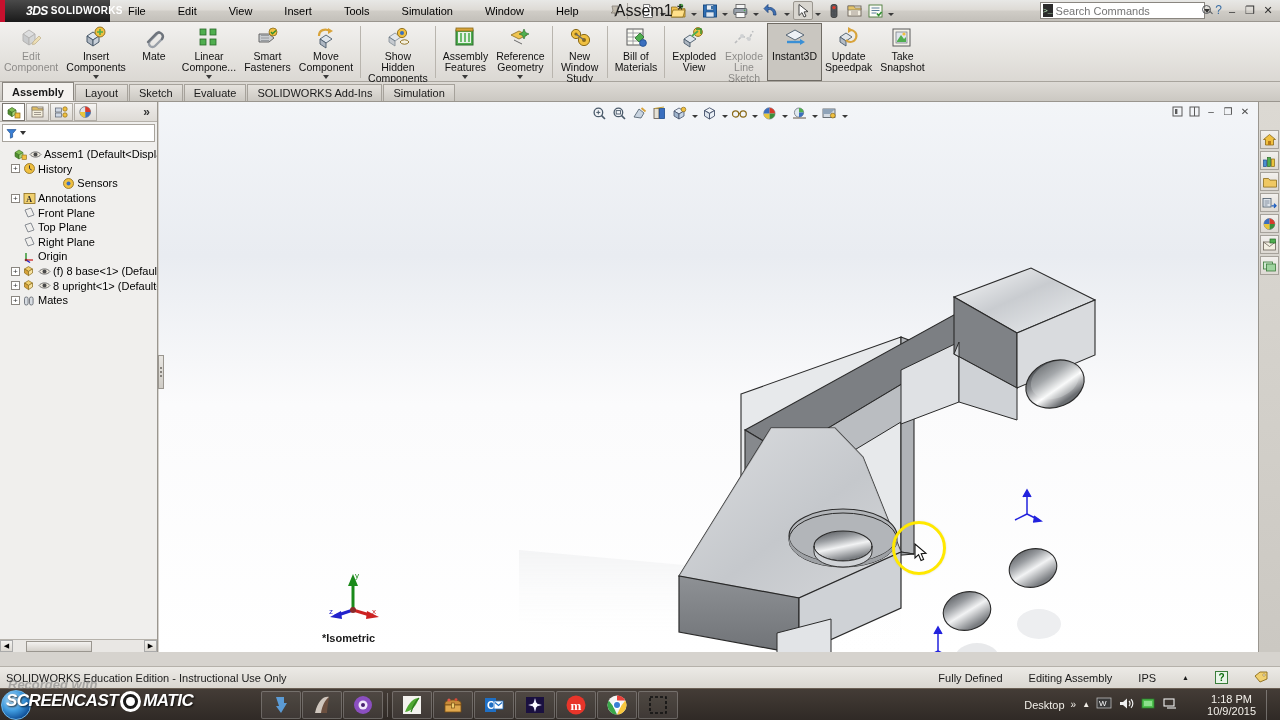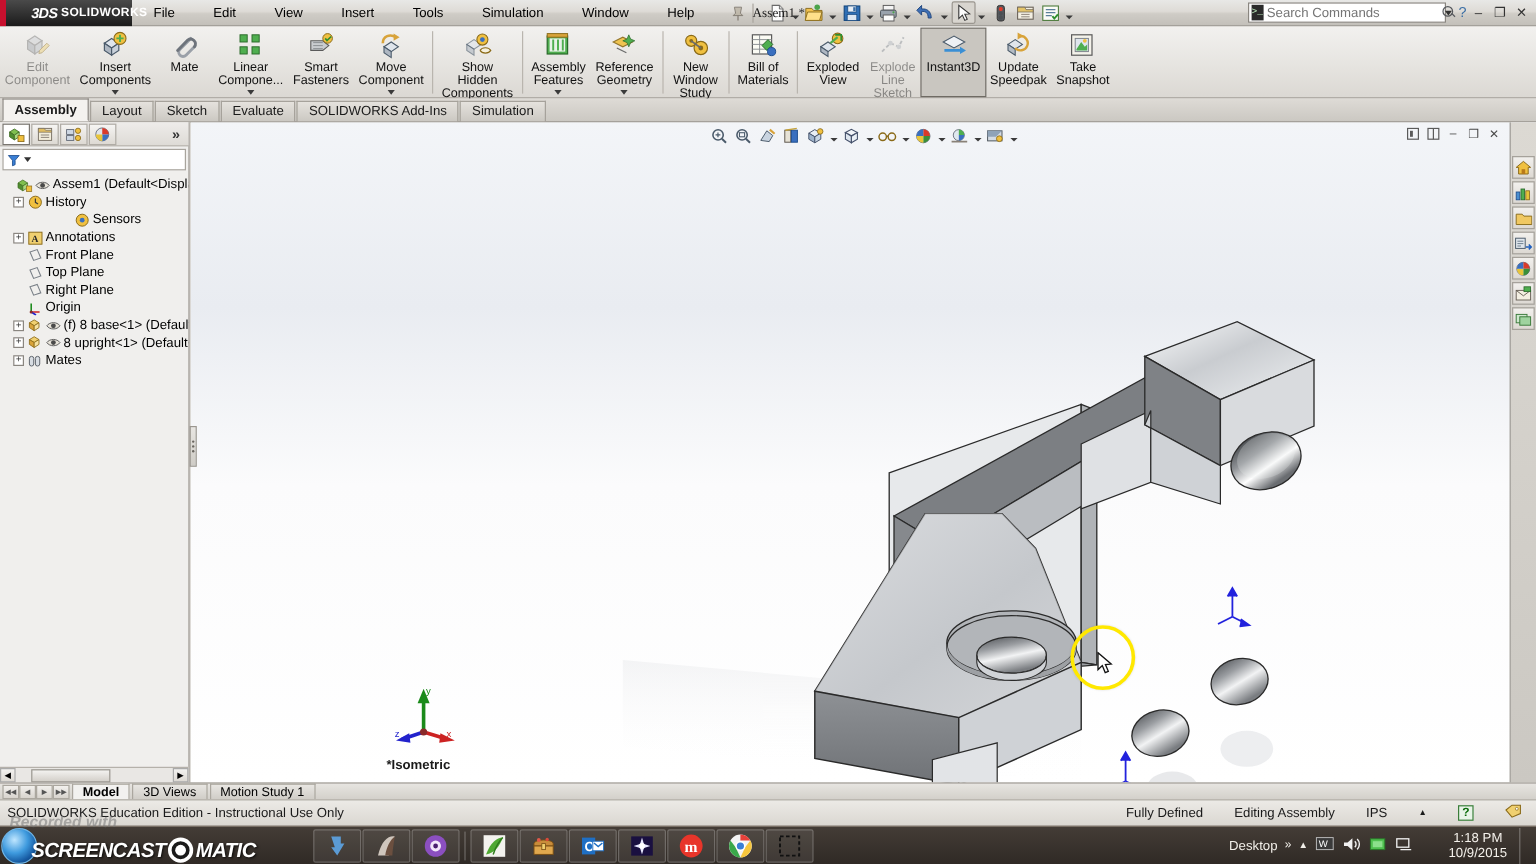--- a/index.html
+++ b/index.html
@@ -52,21 +52,21 @@
   .qarrow {
     width: 9px; height: 19px; display: flex; align-items: flex-end; justify-content: center;
     padding-bottom: 4px; cursor: default;
   }
   .qarrow::after {
     content: ""; border-left: 3px solid transparent; border-right: 3px solid transparent;
     border-top: 3px solid #3a3a3a;
   }
   .doctitle {
     position: absolute; left: 18px; right: 0; text-align: center;
-    font-size: 11px; color: #1a1a1a; pointer-events: none; font-family: Liberation Serif, serif;
+    font-size: 16px; color: #1a1a1a; pointer-events: none;
   }
   .search-box {
     position: absolute; right: 75px; top: 2px; width: 165px; height: 17px;
     background: #fff; border: 1px solid #8a8680; display: flex; align-items: center;
     padding: 0 2px; gap: 3px;
   }
   .search-ico {
     width: 13px; height: 13px; background: #2b2b2b; color: #bfefbf;
     font-size: 8px; display: flex; align-items: center; justify-content: center;
     font-family: "Liberation Mono", monospace;
@@ -278,22 +278,22 @@
     position: absolute; left: 0; bottom: 0; width: 1280px; height: 32px;
     background: linear-gradient(to bottom, rgba(60,52,46,.95), rgba(42,36,32,.97));
     border-top: 1px solid #6a5e53; display: flex; align-items: center;
   }
   .start-orb {
     width: 30px; height: 30px; border-radius: 50%; margin-left: 1px;
     background: radial-gradient(circle at 36% 32%, #bfe6ff 0%, #3e9ade 42%, #1558a0 72%, #0a2f5c 100%);
     border: 1px solid #6fb6e8; flex: none;
   }
   .sc-logo {
-    position: absolute; left: 26px; top: 2px; width: 215px; height: 28px;
-    display: flex; align-items: flex-end; z-index: 3; pointer-events: none;
+    position: absolute; left: 6px; top: 2px; width: 215px; height: 28px;
+    display: flex; align-items: flex-start; z-index: 3; pointer-events: none;
   }
   .sc-text {
     font-size: 17px; font-weight: bold; font-style: italic; color: #fff;
     letter-spacing: -0.5px; text-shadow: 1px 1px 2px rgba(0,0,0,.8);
   }
   .sc-dot {
     width: 21px; height: 21px; border-radius: 50%; background: #1a1a1a;
     border: 3px solid #fff; display: inline-flex; align-items: center; justify-content: center;
     margin: 0 2px;
   }
@@ -1048,31 +1048,20 @@
         </svg>
     </div>
     <div class="tp-ico">
       <svg width="15" height="14" viewBox="0 0 15 14">
           <rect x="1.5" y="3" width="9" height="7" fill="#cfe8cf" stroke="#3a7a3a" stroke-width=".8"></rect>
           <rect x="4.5" y="5" width="9" height="7" fill="#9fd39f" stroke="#3a7a3a" stroke-width=".8"></rect>
         </svg>
     </div>
   </div>
 
-  <div class="btabs">
-    <div class="bnavs">
-      <div class="bnav">◀◀</div>
-      <div class="bnav">◀</div>
-      <div class="bnav">▶</div>
-      <div class="bnav">▶▶</div>
-    </div>
-    <div class="btab active">Model</div>
-    <div class="btab">3D Views</div>
-    <div class="btab">Motion Study 1</div>
-  </div>
 
   <div class="statusbar">
     <span>SOLIDWORKS Education Edition - Instructional Use Only</span>
     <div class="st-right">
       <span>Fully Defined</span>
       <span>Editing Assembly</span>
       <span>IPS</span>
       <span style="font-size:7px">▲</span>
       <span class="st-help">?</span>
       <span>

